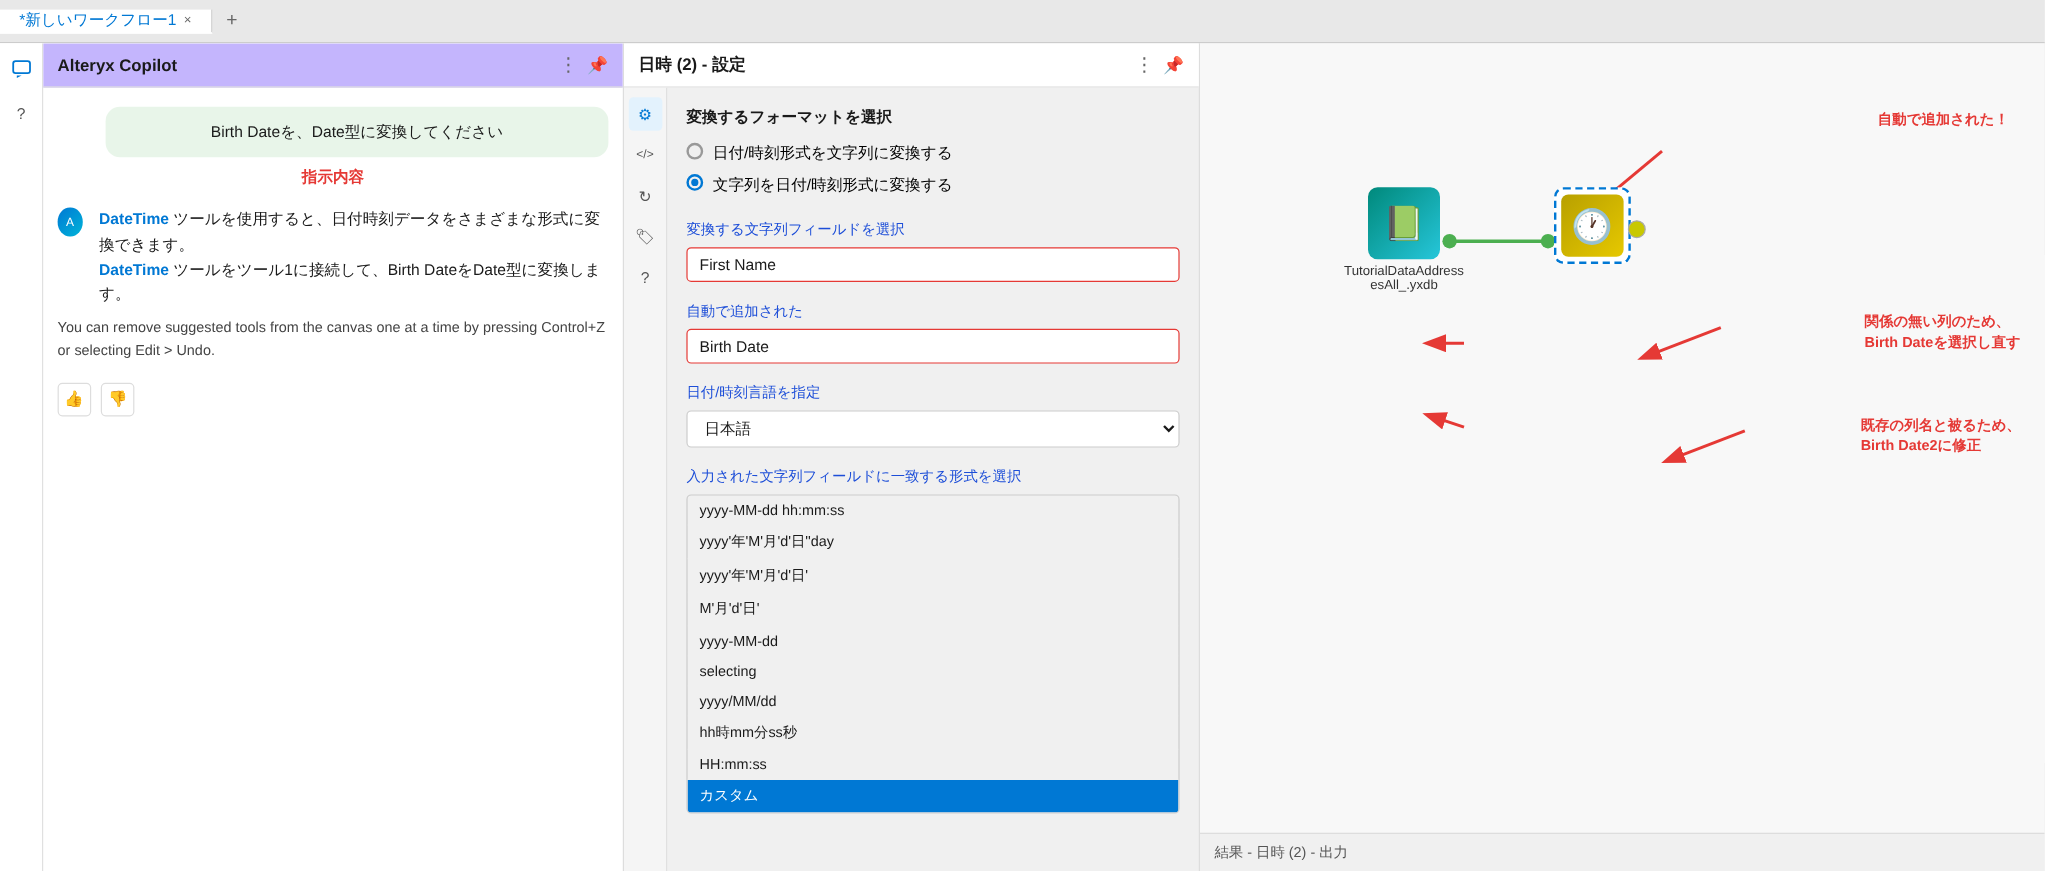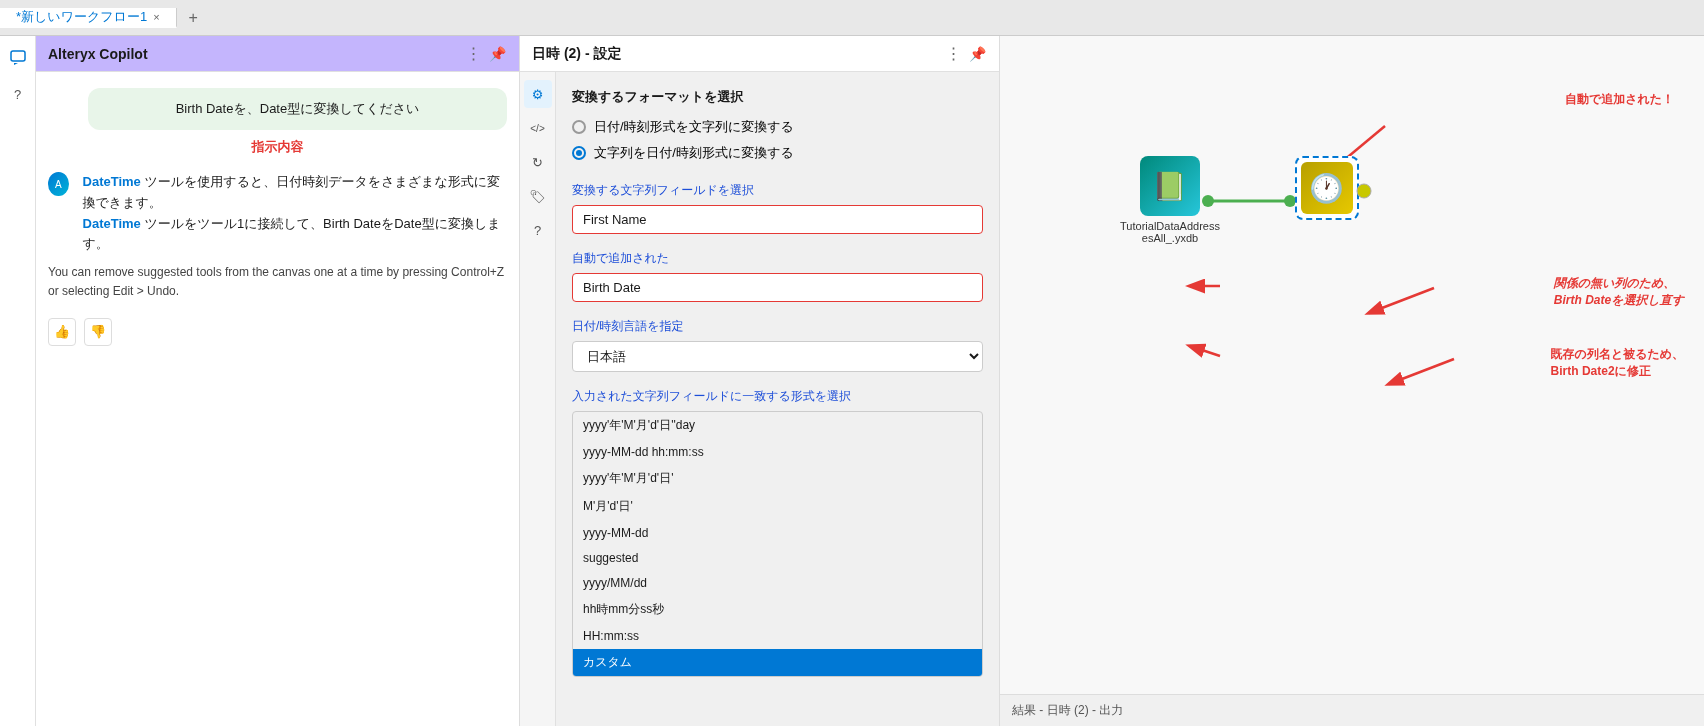--- a/index.html
+++ b/index.html
@@ -213,21 +213,20 @@
       margin-bottom: 12px;
     }
     .radio-group {
       display: flex;
       flex-direction: column;
       gap: 8px;
       margin-bottom: 20px;
     }
     .radio-item {
       display: flex;
-      align-items: center;
       gap: 8px;
       font-size: 13px;
       cursor: pointer;
     }
     .radio-circle {
       width: 14px;
       height: 14px;
       border-radius: 50%;
       border: 2px solid #999;
       display: inline-flex;
@@ -476,26 +475,26 @@
         <div class="field-label">自動で追加された</div>
         <input class="text-input" type="text" value="Birth Date" style="">
 
         <div class="field-label">日付/時刻言語を指定</div>
         <select class="select-input">
           <option>日本語</option>
         </select>
 
         <div class="field-label">入力された文字列フィールドに一致する形式を選択</div>
         <div class="format-list">
+          <div class="format-item">yyyy-MM-dd hh:mm:ss</div>
           <div class="format-item">yyyy'年'M'月'd'日''day</div>
-          <div class="format-item">yyyy-MM-dd hh:mm:ss</div>
           <div class="format-item">yyyy'年'M'月'd'日'</div>
           <div class="format-item">M'月'd'日'</div>
           <div class="format-item">yyyy-MM-dd</div>
-          <div class="format-item">suggested</div>
+          <div class="format-item">selecting</div>
           <div class="format-item">yyyy/MM/dd</div>
           <div class="format-item">hh時mm分ss秒</div>
           <div class="format-item">HH:mm:ss</div>
           <div class="format-item selected">カスタム</div>
         </div>
       </div>
     </div>
   </div>
 
   <div class="canvas-panel">
@@ -538,21 +537,21 @@
       </div>
 
       <svg style="position:absolute; left:356px; top:147px; pointer-events:none; width:20px; height:20px;">
         <circle cx="8" cy="8" r="7" fill="#c8c800" stroke="#aaa" stroke-width="1"></circle>
       </svg>
 
       <div class="annotation" style="right: 30px; top: 55px; text-align:right;">
         <span>自動で追加された！</span>
       </div>
 
-      <div class="annotation" style="right: 20px; top: 239px; font-style: italic;">
+      <div class="annotation" style="right: 20px; top: 224px;">
         <span>関係の無い列のため、<br>Birth Dateを選択し直す</span>
         
         <svg style="position:absolute; right:240px; top:8px; width:80px; height:40px;">
           <defs>
             <marker id="arr2" markerWidth="8" markerHeight="6" refX="6" refY="3" orient="auto">
               <polygon points="0 0, 8 3, 0 6" fill="#e53935"></polygon>
             </marker>
           </defs>
           <line x1="70" y1="5" x2="5" y2="30" stroke="#e53935" stroke-width="2.5" marker-end="url(#arr2)"></line>
         </svg>

